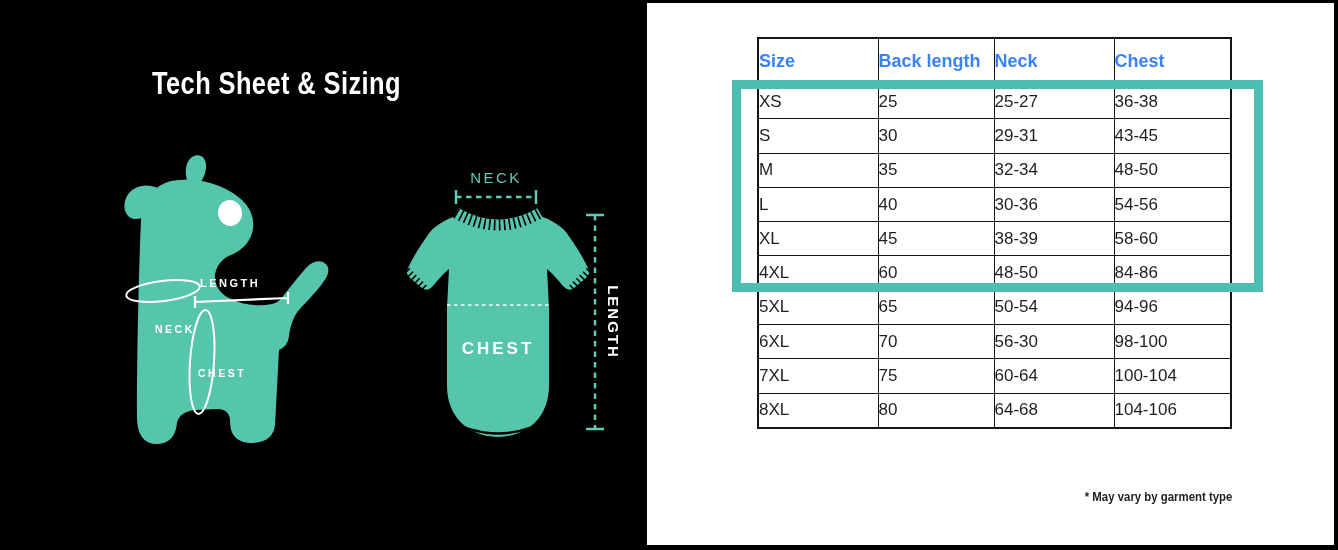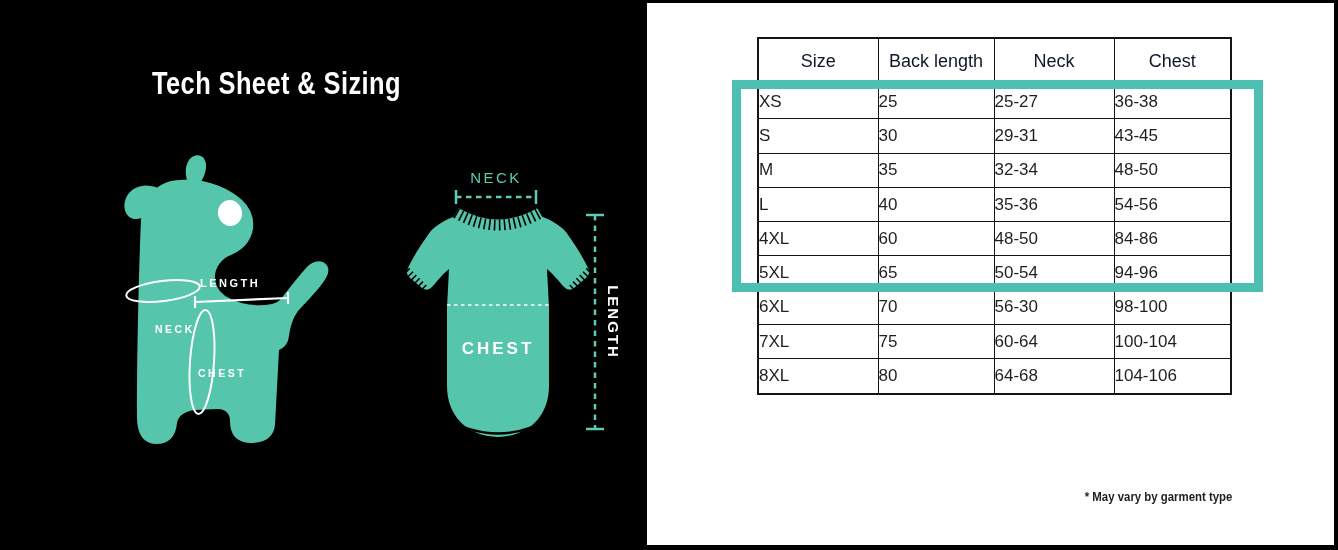--- a/index.html
+++ b/index.html
@@ -28,22 +28,22 @@
     background:#fff;
   }
   table.size-table{
     position:absolute;left:110px;top:34px;
     border-collapse:collapse;table-layout:fixed;
     border:2px solid #141414;
     background:#fff;
   }
   .size-table th{
     height:45px;border:1.5px solid #141414;
-    font-size:18px;font-weight:normal;color:#0f172a;
-    text-align:center;vertical-align:middle;padding:0;
+    font-size:18px;font-weight:bold;color:#3b82f6;
+    text-align:left;vertical-align:middle;padding:0;
   }
   .size-table td{
     height:33.3px;border:1.5px solid #141414;
     font-size:17px;font-weight:400;color:#1f1f1f;
     text-align:left;vertical-align:middle;padding:0;
   }
   .highlight-box{
     position:absolute;left:85px;top:77px;width:531px;height:212px;
     border:9px solid #4CBFB2;
     box-sizing:border-box;
@@ -197,22 +197,28 @@
           </tr>
           <tr>
             <td>M</td>
             <td>35</td>
             <td>32-34</td>
             <td>48-50</td>
           </tr>
           <tr>
             <td>L</td>
             <td>40</td>
-            <td>35-36</td>
+            <td>30-36</td>
             <td>54-56</td>
+          </tr>
+          <tr>
+            <td>XL</td>
+            <td>45</td>
+            <td>38-39</td>
+            <td>58-60</td>
           </tr>
           <tr>
             <td>4XL</td>
             <td>60</td>
             <td>48-50</td>
             <td>84-86</td>
           </tr>
           <tr>
             <td>5XL</td>
             <td>65</td>

